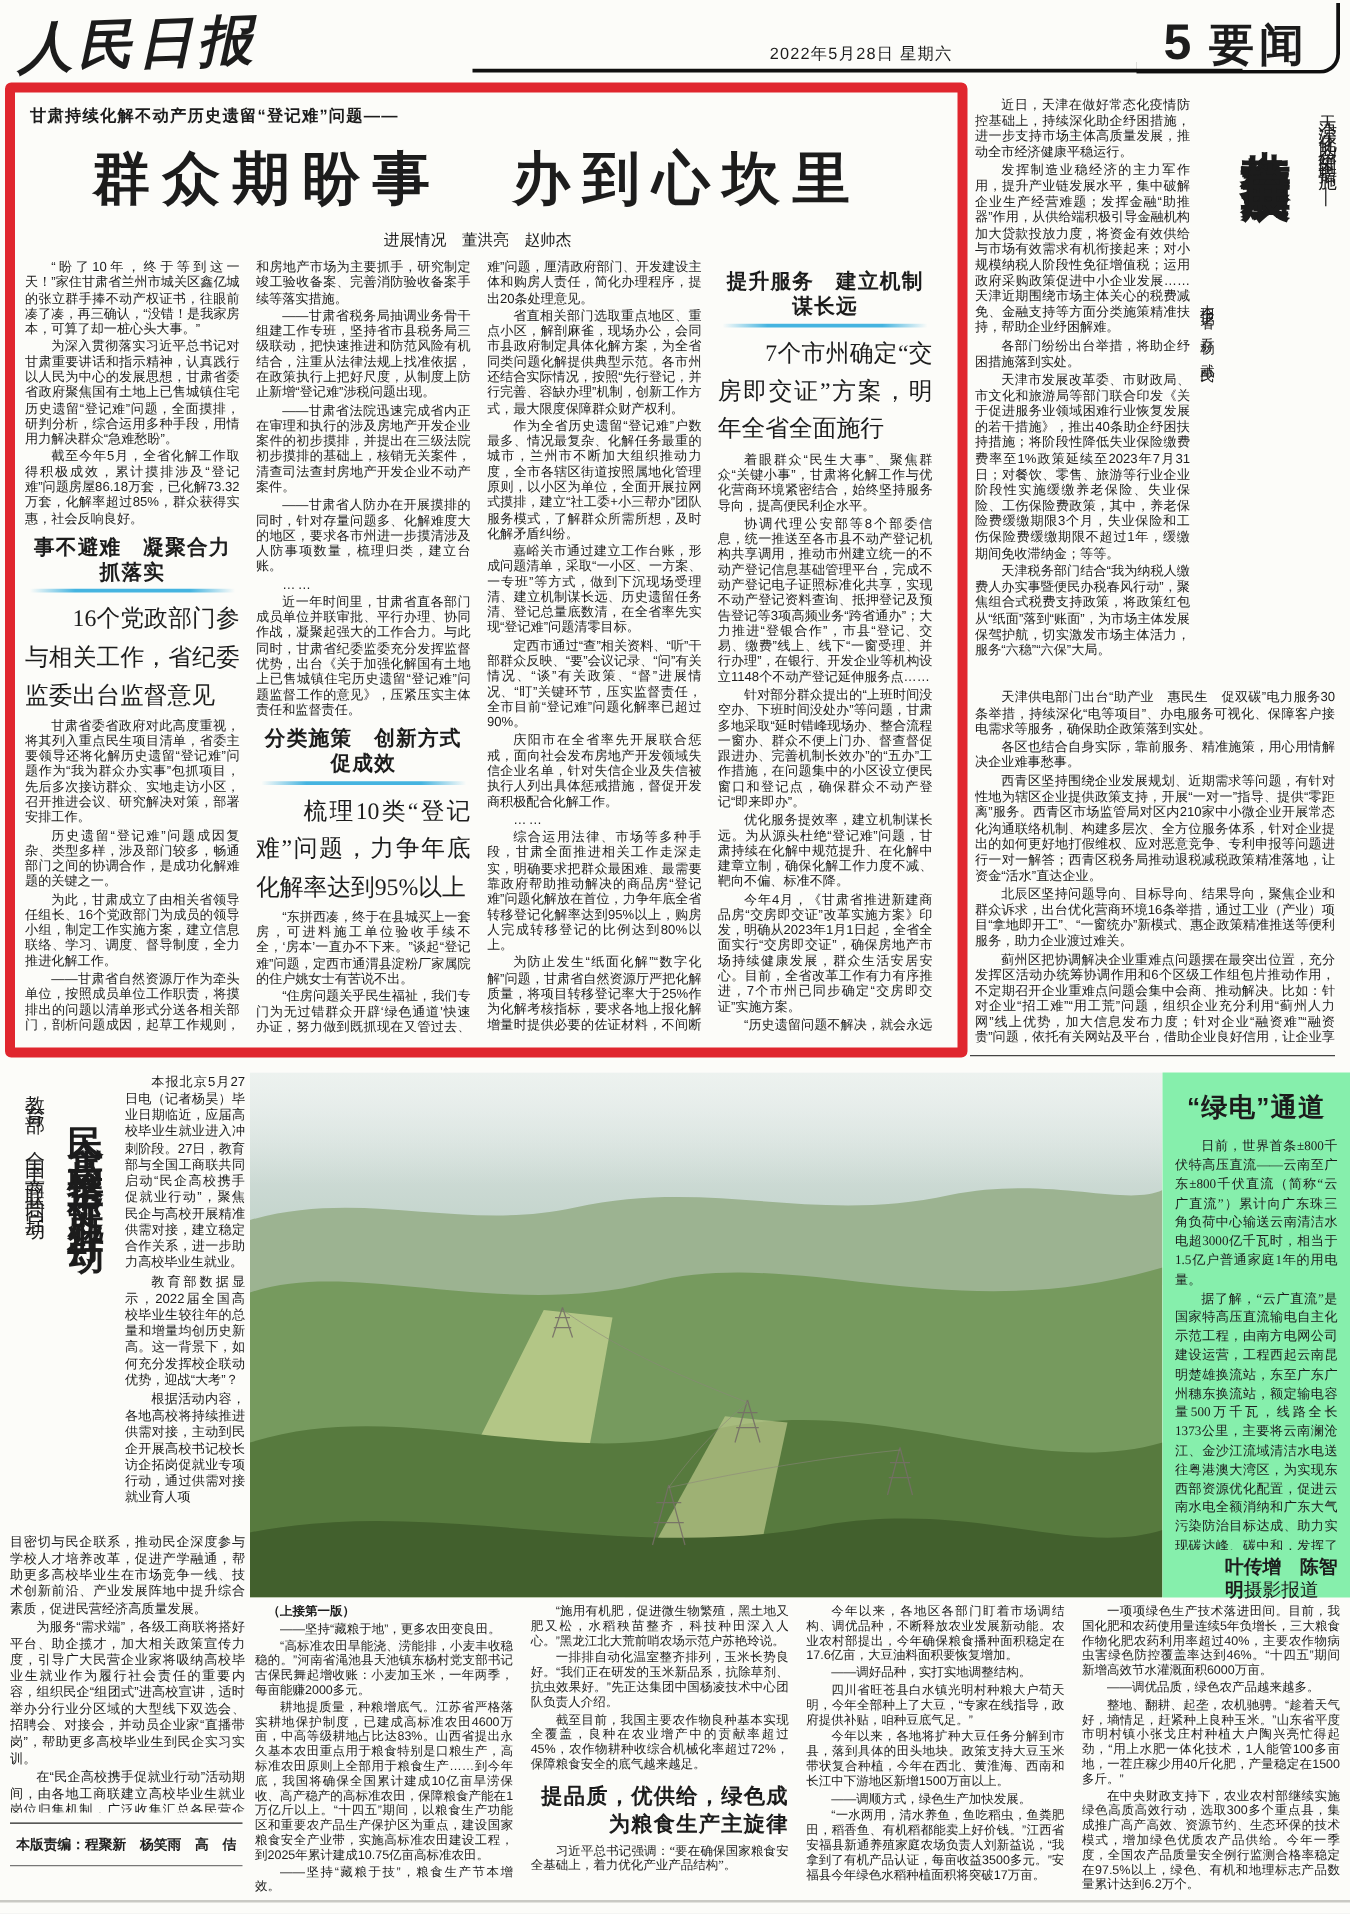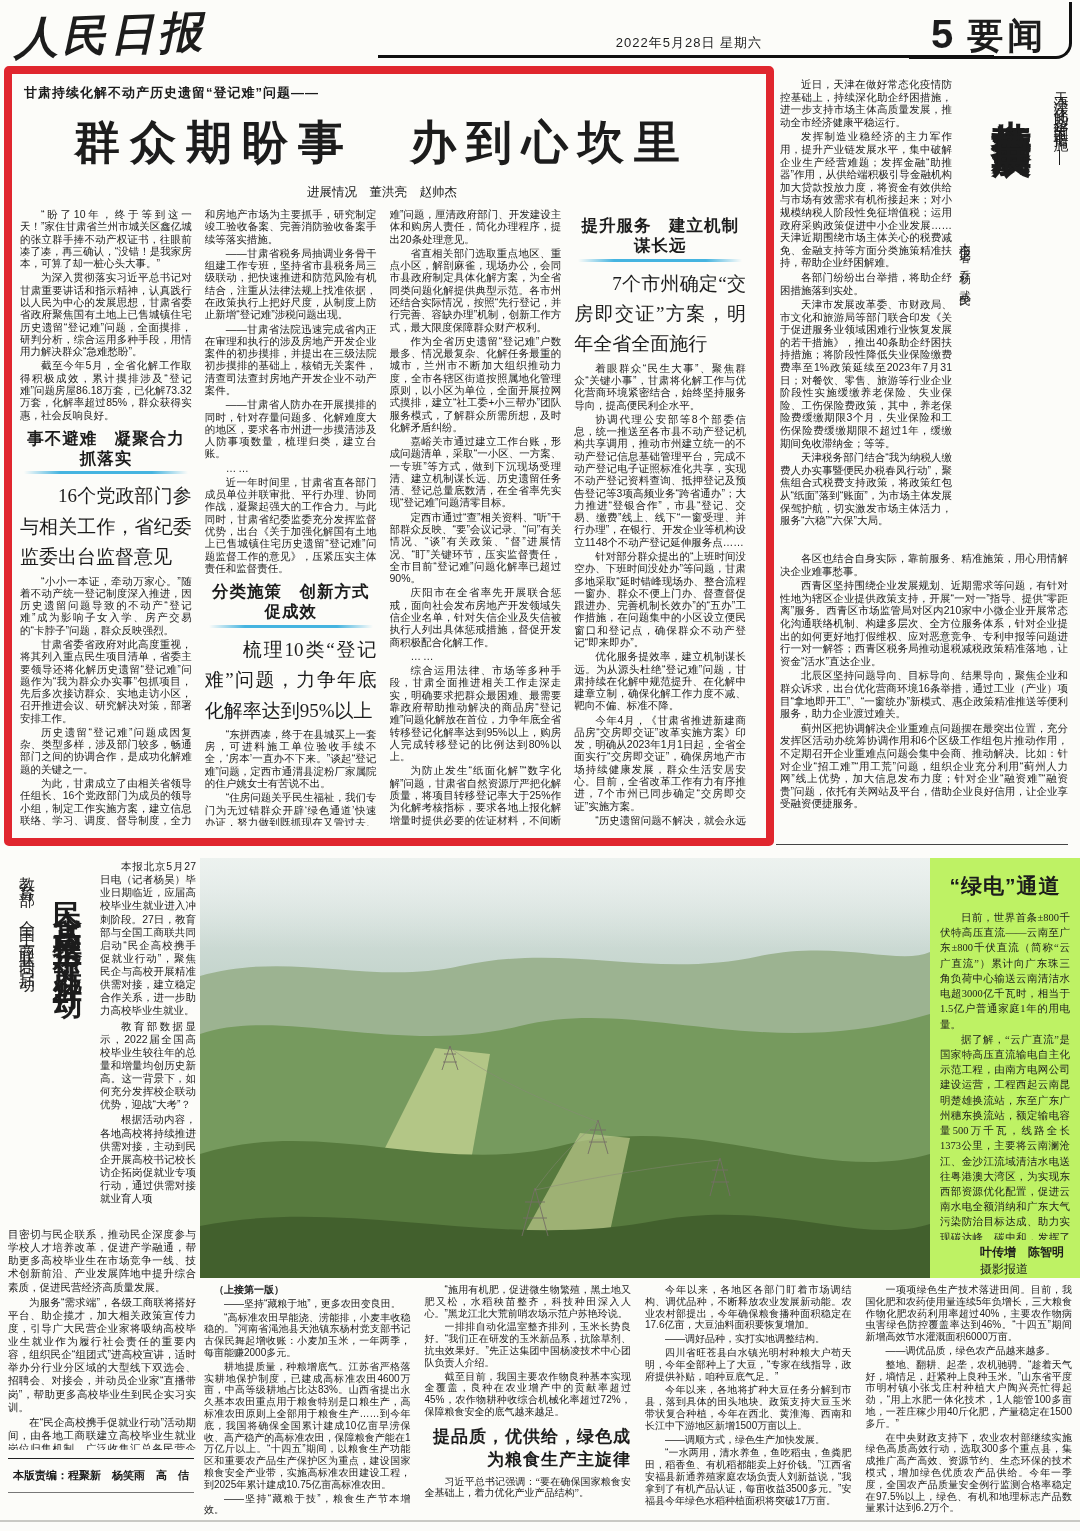--- a/index.html
+++ b/index.html
@@ -47,27 +47,27 @@
         font-weight:900;letter-spacing:2px;}
   .tj-byline{position:absolute;right:100px;top:168px;height:200px;font-size:11.5px;
         letter-spacing:3px;font-family:"Liberation Serif",serif;}
   .tj-wide{position:absolute;left:8px;top:486px;width:288px;height:282px;text-align:justify;
         font-size:10.5px;line-height:1.2;overflow:hidden;}
   .tj-wide p{margin:0 0 2px;text-indent:2em;}
   .tj-rule{position:absolute;left:4px;top:778px;width:292px;border-bottom:1px solid #444;}
   
   .photo{left:200px;top:858px;width:730px;height:420px;overflow:hidden;}
   .photo svg{display:block;}
-  .caption{left:930px;top:858px;width:150px;height:420px;background:#bef264;
+  .caption{left:930px;top:858px;width:150px;height:420px;background:#86efac;
         box-sizing:border-box;padding:14px 10px 8px;}
   .cap-title{text-align:center;font-size:21px;font-weight:900;letter-spacing:1px;margin-bottom:10px;}
   .cap-body{font-family:"Liberation Serif",serif;font-size:10.5px;line-height:1.45;
         text-align:justify;height:330px;overflow:hidden;}
   .cap-body p{margin:0;text-indent:2em;}
-  .cap-credit{font-size:12px;margin-top:4px;padding-left:40px;}
+  .cap-credit{font-size:15px;margin-top:4px;padding-left:40px;}
   .cap-credit b{font-weight:bold;}
   
   .mq-kicker{left:16px;top:864px;height:390px;font-size:16px;letter-spacing:7px;}
   .mq-headline{left:48px;top:878px;height:385px;font-size:29px;font-weight:900;letter-spacing:9px;}
   .mq-colA{left:100px;top:860px;width:96px;height:362px;text-align:justify;font-size:10.5px;
         line-height:1.25;overflow:hidden;}
   .mq-colA p{margin:0 0 2px;text-indent:2em;}
   .mq-colB{left:8px;top:1228px;width:188px;height:222px;text-align:justify;font-size:10.5px;
         line-height:1.25;overflow:hidden;}
   .mq-colB p{margin:0 0 2px;text-indent:2em;}
@@ -105,21 +105,20 @@
   <div class="abs g-byline">进展情况　董洪亮　赵帅杰</div>
 
   <div class="abs g-cols">
     <div class="col">
       <p>“盼了10年，终于等到这一天！”家住甘肃省兰州市城关区鑫亿城的张立群手捧不动产权证书，往眼前凑了凑，再三确认，“没错！是我家房本，可算了却一桩心头大事。”</p>
       <p>为深入贯彻落实习近平总书记对甘肃重要讲话和指示精神，认真践行以人民为中心的发展思想，甘肃省委省政府聚焦国有土地上已售城镇住宅历史遗留“登记难”问题，全面摸排，研判分析，综合运用多种手段，用情用力解决群众“急难愁盼”。</p>
       <p>截至今年5月，全省化解工作取得积极成效，累计摸排涉及“登记难”问题房屋86.18万套，已化解73.32万套，化解率超过85%，群众获得实惠，社会反响良好。</p>
       <div class="subhead">事不避难　凝聚合力抓落实</div>
       <div class="subhead-bar"></div>
       <p class="pullquote">16个党政部门参与相关工作，省纪委监委出台监督意见</p>
-      <p>“小小一本证，牵动万家心。”随着不动产统一登记制度深入推进，因历史遗留问题导致的不动产“登记难”成为影响子女入学、房产交易的“卡脖子”问题，群众反映强烈。</p>
       <p>甘肃省委省政府对此高度重视，将其列入重点民生项目清单，省委主要领导还将化解历史遗留“登记难”问题作为“我为群众办实事”包抓项目，先后多次接访群众、实地走访小区，召开推进会议、研究解决对策，部署安排工作。</p>
       <p>历史遗留“登记难”问题成因复杂、类型多样，涉及部门较多，畅通部门之间的协调合作，是成功化解难题的关键之一。</p>
       <p>为此，甘肃成立了由相关省领导任组长、16个党政部门为成员的领导小组，制定工作实施方案，建立信息联络、学习、调度、督导制度，全力推进化解工作。</p>
       <p>——甘肃省自然资源厅作为牵头单位，按照成员单位工作职责，将摸排出的问题以清单形式分送各相关部门，剖析问题成因，起草工作规则，建立各成员单位之间定期联系、信息共享等机制。</p>
 
     </div>
     <div class="col">
       <p class="flow">和房地产市场为主要抓手，研究制定竣工验收备案、完善消防验收备案手续等落实措施。</p>
       <p>——甘肃省税务局抽调业务骨干组建工作专班，坚持省市县税务局三级联动，把快速推进和防范风险有机结合，注重从法律法规上找准依据，在政策执行上把好尺度，从制度上防止新增“登记难”涉税问题出现。</p>
       <p>——甘肃省法院迅速完成省内正在审理和执行的涉及房地产开发企业案件的初步摸排，并提出在三级法院初步摸排的基础上，核销无关案件，清查司法查封房地产开发企业不动产案件。</p>
@@ -162,20 +161,21 @@
     <div class="vert tj-headline">支持市场主体高质量发展</div>
     <div class="vert tj-byline">本报记者　乔杨　武少民</div>
     <div class="tj-col">
       <p>近日，天津在做好常态化疫情防控基础上，持续深化助企纾困措施，进一步支持市场主体高质量发展，推动全市经济健康平稳运行。</p>
       <p>发挥制造业稳经济的主力军作用，提升产业链发展水平，集中破解企业生产经营难题；发挥金融“助推器”作用，从供给端积极引导金融机构加大贷款投放力度，将资金有效供给与市场有效需求有机衔接起来；对小规模纳税人阶段性免征增值税；运用政府采购政策促进中小企业发展……天津近期围绕市场主体关心的税费减免、金融支持等方面分类施策精准扶持，帮助企业纾困解难。</p>
       <p>各部门纷纷出台举措，将助企纾困措施落到实处。</p>
       <p>天津市发展改革委、市财政局、市文化和旅游局等部门联合印发《关于促进服务业领域困难行业恢复发展的若干措施》，推出40条助企纾困扶持措施；将阶段性降低失业保险缴费费率至1%政策延续至2023年7月31日；对餐饮、零售、旅游等行业企业阶段性实施缓缴养老保险、失业保险、工伤保险费政策，其中，养老保险费缓缴期限3个月，失业保险和工伤保险费缓缴期限不超过1年，缓缴期间免收滞纳金；等等。</p>
       <p>天津税务部门结合“我为纳税人缴费人办实事暨便民办税春风行动”，聚焦组合式税费支持政策，将政策红包从“纸面”落到“账面”，为市场主体发展保驾护航，切实激发市场主体活力，服务“六稳”“六保”大局。</p>
     </div>
     <div class="tj-wide">
+      <p>天津供电部门出台“助产业　惠民生　促双碳”电力服务30条举措，持续深化“电等项目”、办电服务可视化、保障客户接电需求等服务，确保助企政策落到实处。</p>
       <p>各区也结合自身实际，靠前服务、精准施策，用心用情解决企业难事愁事。</p>
       <p>西青区坚持围绕企业发展规划、近期需求等问题，有针对性地为辖区企业提供政策支持，开展“一对一”指导、提供“零距离”服务。西青区市场监管局对区内210家中小微企业开展常态化沟通联络机制、构建多层次、全方位服务体系，针对企业提出的如何更好地打假维权、应对恶意竞争、专利申报等问题进行一对一解答；西青区税务局推动退税减税政策精准落地，让资金“活水”直达企业。</p>
       <p>北辰区坚持问题导向、目标导向、结果导向，聚焦企业和群众诉求，出台优化营商环境16条举措，通过工业（产业）项目“拿地即开工”、“一窗统办”新模式、惠企政策精准推送等便利服务，助力企业渡过难关。</p>
       <p>蓟州区把协调解决企业重难点问题摆在最突出位置，充分发挥区活动办统筹协调作用和6个区级工作组包片推动作用，不定期召开企业重难点问题会集中会商、推动解决。比如：针对企业“招工难”“用工荒”问题，组织企业充分利用“蓟州人力网”线上优势，加大信息发布力度；针对企业“融资难”“融资贵”问题，依托有关网站及平台，借助企业良好信用，让企业享受融资便捷服务。</p>
     </div>
     <div class="tj-rule"></div>
   </div>
 
   <div class="abs photo">
     <svg width="730" height="420" viewBox="0 0 730 420" preserveAspectRatio="none">

